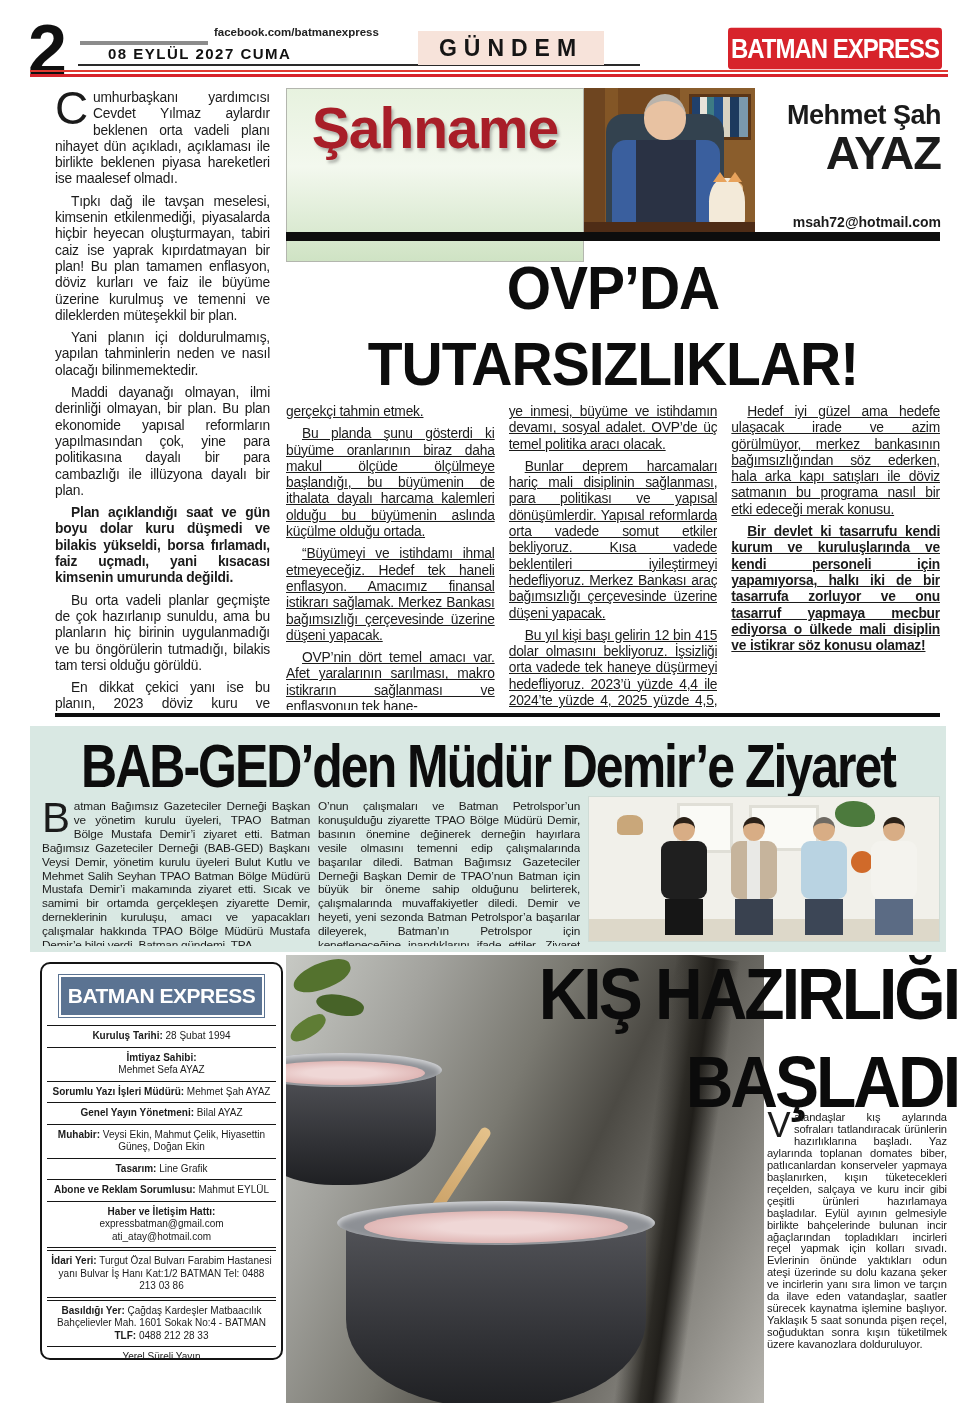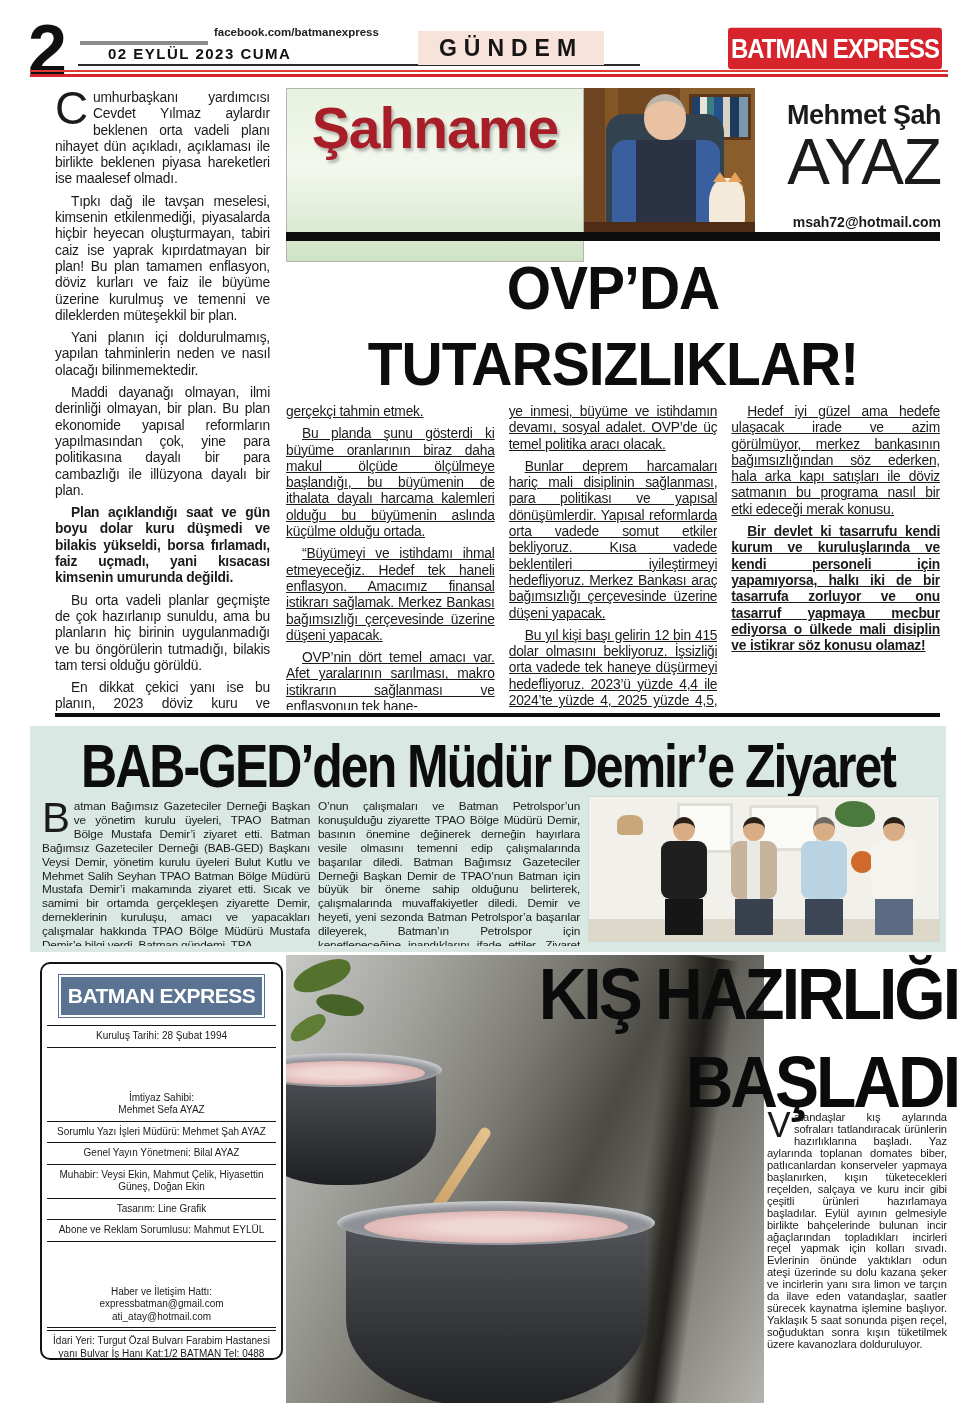--- a/index.html
+++ b/index.html
@@ -34,21 +34,21 @@
   .chair { position:absolute; left:22px; top:26px; width:118px; height:110px; background:#33424f; border-radius:18px 18px 0 0; }
   .head { position:absolute; left:60px; top:6px; width:42px; height:46px; background:#e8c2a2; border-radius:50% 50% 46% 46%; border-top:7px solid #b9b3ab; }
   .torso { position:absolute; left:28px; top:52px; width:108px; height:92px; border-radius:14px 14px 0 0; background:linear-gradient(90deg,#3a5f9e 0 22%,#2a3244 22% 78%,#3a5f9e 78% 100%); }
   .cat { position:absolute; right:10px; bottom:2px; width:36px; height:52px; background:#f3ead9; border-radius:45% 45% 20% 20%; }
   .cat:before { content:""; position:absolute; left:4px; top:-6px; width:0; height:0; border-left:7px solid transparent; border-right:7px solid transparent; border-bottom:10px solid #e8a35c; }
   .cat:after { content:""; position:absolute; right:3px; top:-6px; width:0; height:0; border-left:7px solid transparent; border-right:7px solid transparent; border-bottom:10px solid #e8a35c; }
   .catface { position:absolute; right:12px; bottom:36px; width:30px; height:16px; background:#eabd86; border-radius:50%; }
   .deskbar { position:absolute; left:0; bottom:0; width:100%; height:10px; background:#4e2c16; }
   .authorbox { position:absolute; left:755px; top:88px; width:186px; height:144px; text-align:right; }
   .author1 { font-size:27px; font-weight:700; letter-spacing:-0.5px; margin-top:12px; }
-  .author2 { font-size:64px; font-weight:400; letter-spacing:-1px; margin-top:-6px; }
+  .author2 { font-size:47px; font-weight:700; letter-spacing:-1px; margin-top:-6px; }
   .authoremail { position:absolute; right:0; bottom:2px; font-size:14px; font-weight:600; }
   .blackbar { position:absolute; left:286px; top:232px; width:654px; height:9px; background:#0d0d0d; }
 
   
   .ovp-headline { position:absolute; left:286px; top:251px; width:654px; text-align:center; font-size:57px; font-weight:800; letter-spacing:-1px; line-height:71px; color:#0d0d0d; transform:scaleY(1.06); transform-origin:top center; }
   .cols3 { position:absolute; left:286px; top:404px; width:654px; height:306px; display:flex; gap:14px; overflow:hidden; }
   .cols3 .c { flex:1; overflow:hidden;text-decoration:underline; }
   .rule-b { position:absolute; left:55px; top:713px; width:885px; height:4px; background:#0d0d0d; }
 
   
@@ -66,21 +66,21 @@
   .ball { position:absolute; left:262px; top:54px; width:22px; height:22px; background:#d06a2a; border-radius:50%; }
   .statue { position:absolute; left:28px; top:18px; width:26px; height:20px; background:#c9a77a; border-radius:40% 40% 20% 20%; }
   .person { position:absolute; bottom:6px; width:58px; height:118px; }
   .person .h { position:absolute; left:18px; top:0; width:22px; height:24px; background:#d8ad85; border-radius:50%; border-top:6px solid #2b2118; }
   .person .t { position:absolute; left:6px; top:24px; width:46px; height:58px; border-radius:9px; }
   .person .l { position:absolute; left:10px; top:82px; width:38px; height:36px; }
   
   .imprint { position:absolute; left:40px; top:962px; width:243px; height:398px; border:2.5px solid #141414; border-radius:10px; display:flex; flex-direction:column; overflow:hidden; background:#fff; }
   .imp-logo { margin:10px 16px 7px; background:#5b7392; color:#fff; text-align:center; font-size:21px; font-weight:800; letter-spacing:-0.5px; padding:9px 4px; box-shadow:inset 0 0 0 2px #fff; border:1px solid #5b7392; white-space:nowrap; }
   .imp-row { text-align:center; font-size:10px; line-height:1.25; padding:4px 8px; }
-  .imp-row .b { font-weight:400;margin-top:40px; }
+  .imp-row .b { font-weight:700; }
   .sep { border-top:1.5px solid #161616; margin:0 5px; }
   .sep.double { border-top:4px double #161616; }
   .potsphoto { position:absolute; left:286px; top:955px; width:478px; height:448px; overflow:hidden; background:linear-gradient(115deg,#c7c9c4 0%,#a2a29d 22%,#7a7971 42%,#4c4a44 58%,#7d7b75 78%,#b5b3ad 100%); }
   .leaf { position:absolute; background:#54722e; border-radius:60% 40% 55% 45%; }
   .pot { position:absolute; border-radius:10px 10px 46% 46%; background:linear-gradient(#54555a,#2e2f33 70%,#1f2023); }
   .pot .rim { position:absolute; left:-3%; top:-12px; width:106%; height:34px; border-radius:50%; background:#8d9095; box-shadow:inset 0 3px 6px #d9dadc; }
   .pot .liq { position:absolute; left:6%; top:-4px; width:88%; height:24px; border-radius:50%; background:radial-gradient(#efd7d6 30%, #dcafad 80%); }
   .stick { position:absolute; width:11px; height:170px; background:linear-gradient(#e4c28b,#b98a4e); transform:rotate(33deg); border-radius:5px; }
   .crevice { position:absolute; right:58px; top:0; width:64px; height:110%; background:linear-gradient(90deg,rgba(30,28,24,0) 0%, #2c2a25 40%, #201e1a 60%, rgba(30,28,24,0) 100%); transform:rotate(8deg); }
   .kis-headline { position:absolute; left:286px; top:950px; width:672px; text-align:right; font-size:66px; font-weight:800; letter-spacing:-3px; line-height:80px; color:#0b0b0b; transform:scaleY(1.1); transform-origin:top right; z-index:3; }
@@ -89,21 +89,21 @@
   .dcV { float:left; font-size:36px; line-height:26px; padding-right:3px; }
 </style>
 </head>
 <body>
 
 <div class="page">
 
   <div class="pagenum">2</div>
   <div class="hdr-grayline"></div>
   <div class="hdr-fb">facebook.com/batmanexpress</div>
-  <div class="hdr-date">02 EYLÜL 2023 CUMA</div>
+  <div class="hdr-date">08 EYLÜL 2027 CUMA</div>
   <div class="hdr-thinline"></div>
   <div class="gundem">GÜNDEM</div>
   <div class="masthead">BATMAN EXPRESS</div>
   <div class="redline1"></div>
   <div class="redline2"></div>
 
   <div class="colL">
     <p class="bodytext"><span class="dc">C</span><span>umhurbaşkanı yardımcısı Cevdet Yılmaz aylardır beklenen orta vadeli planı nihayet dün açıkladı, açıklaması ile birlikte beklenen piyasa hareketleri ise maalesef olmadı.</span></p>
     <p class="bodytext indent">Tıpkı dağ ile tavşan meselesi, kimsenin etkilenmediği, piyasalarda hiçbir heyecan oluşturmayan, tabiri caiz ise yaprak kıpırdatmayan bir plan! Bu plan tamamen enflasyon, döviz kurları ve faiz ile büyüme üzerine kurulmuş ve temenni ve dileklerden müteşekkil bir plan.</p>
     <p class="bodytext indent">Yani planın içi doldurulmamış, yapılan tahminlerin neden ve nasıl olacağı bilinmemektedir.</p>

